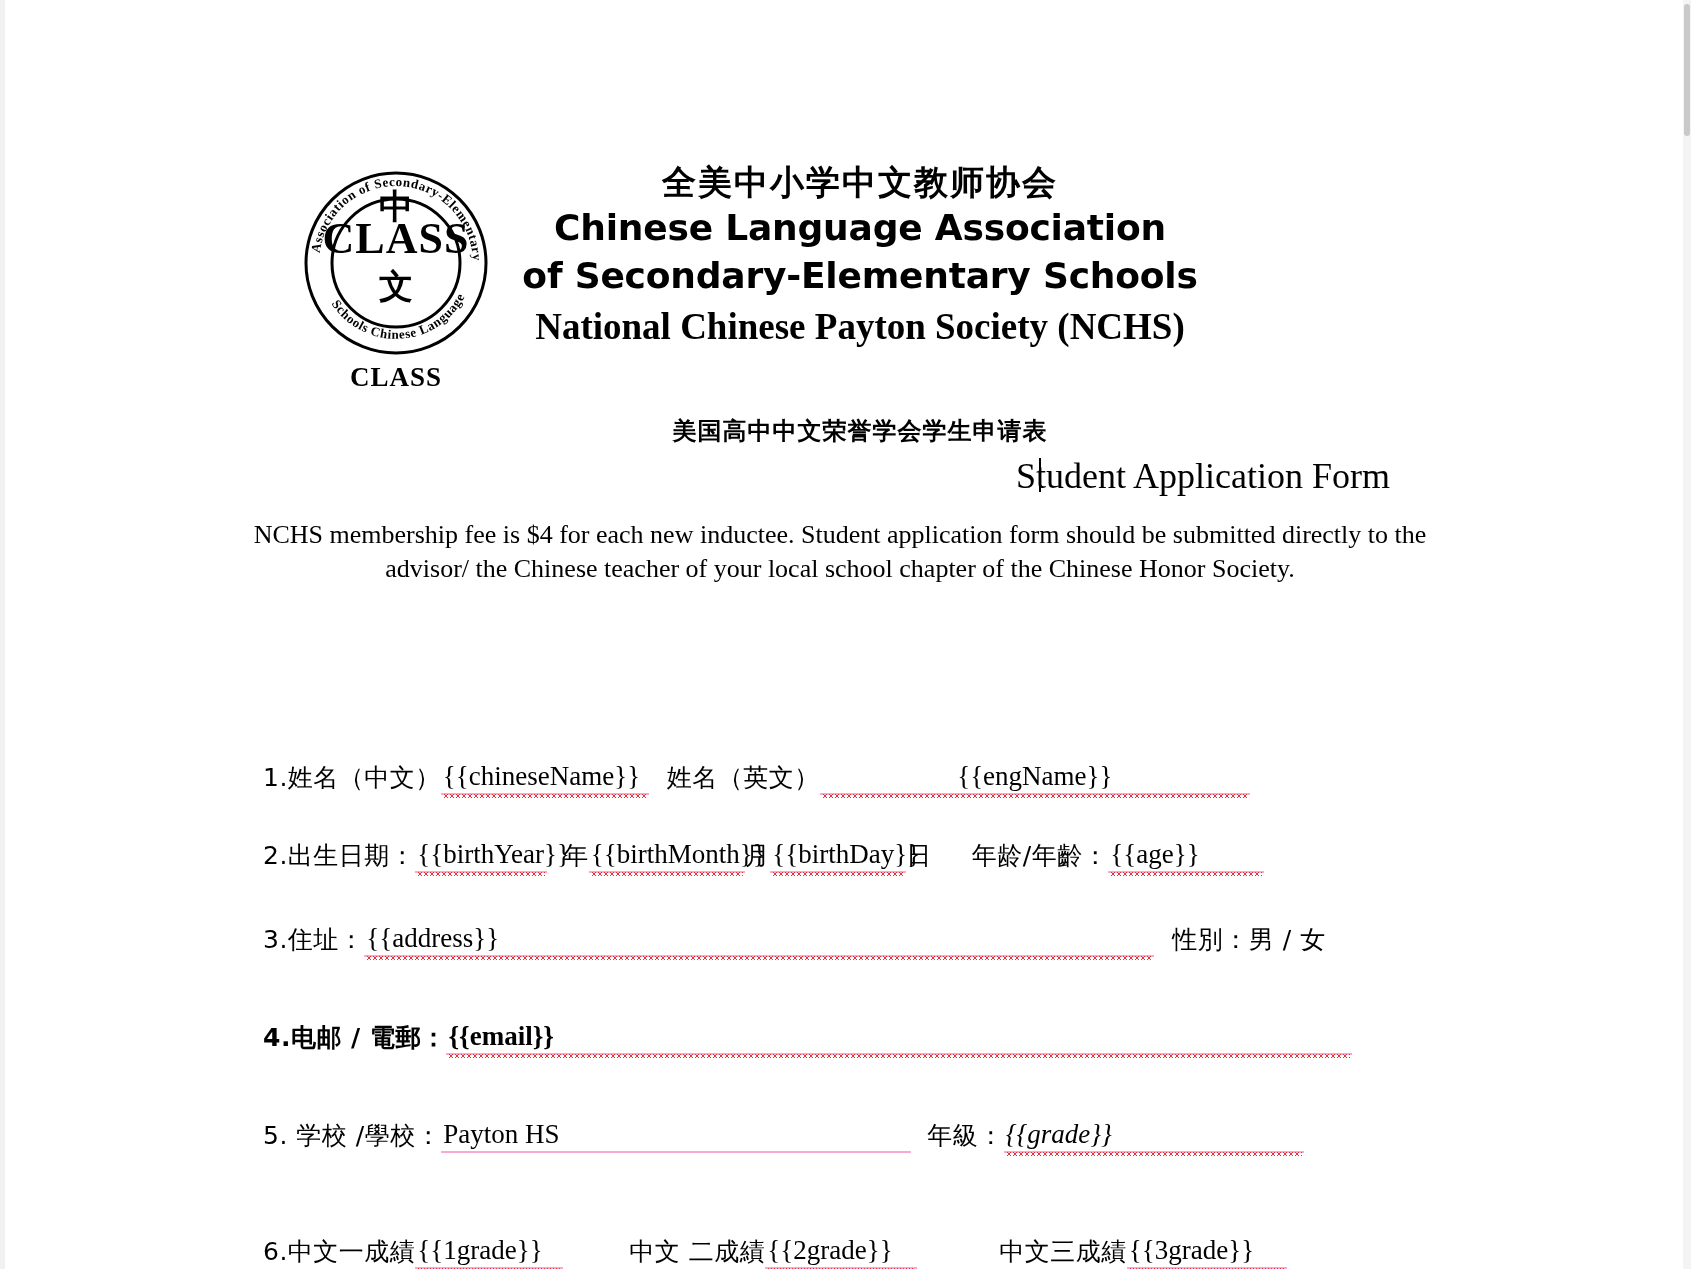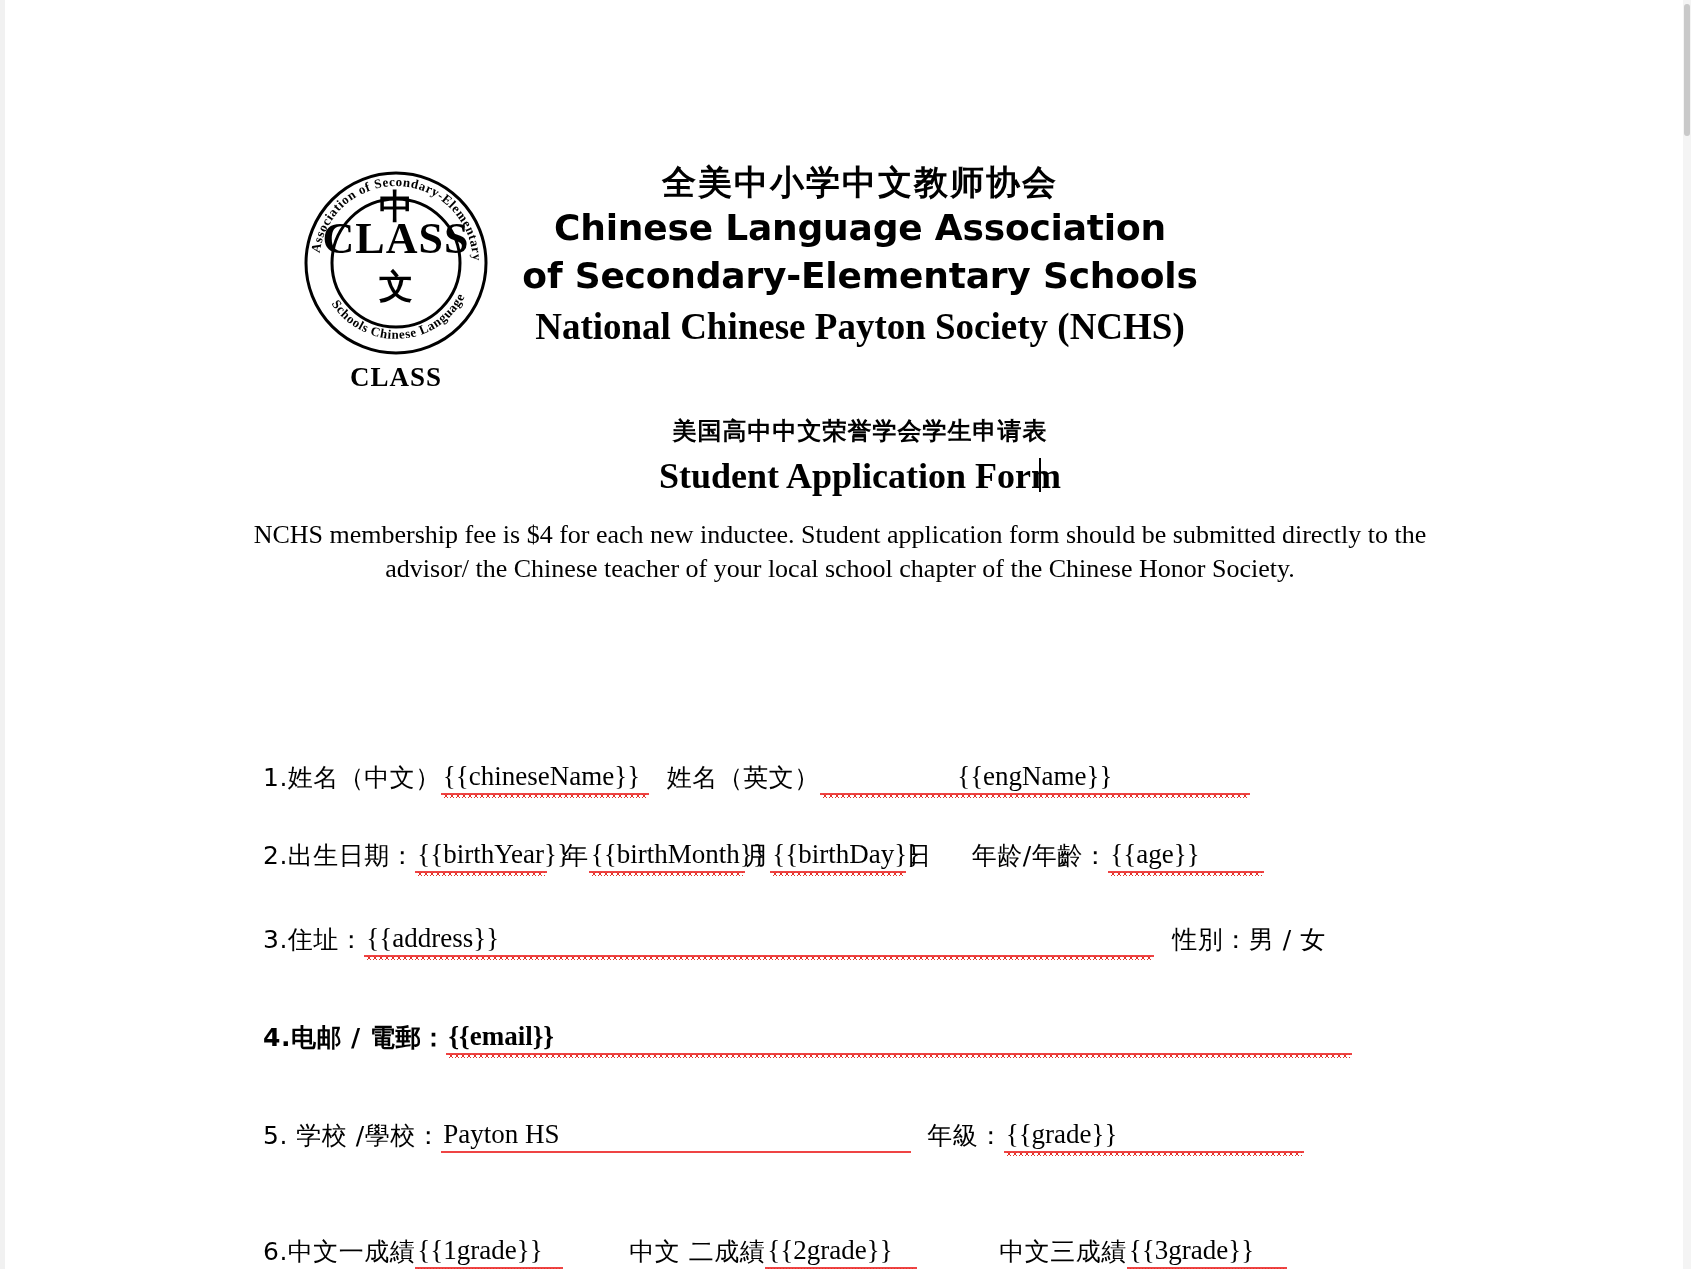--- a/index.html
+++ b/index.html
@@ -106,23 +106,24 @@
   }
   .sub-cn {
     font-family: "DejaVu Sans", sans-serif;
     font-weight: bold;
     font-size: 24px;
     line-height: 42px;
     letter-spacing: 1px;
   }
   .sub-en {
     font-family: "Liberation Serif", serif;
-    font-weight: bold;
+    font-weight: normal;
     font-size: 36px;
     line-height: 48px;
+    text-align: right;
   }
   .note {
     position: absolute;
     left: 250px; top: 358px;
     width: 1180px;
     text-align: center;
     font-family: "Liberation Serif", serif;
     font-size: 26px;
     line-height: 34px;
   }
@@ -147,21 +148,21 @@
     line-height: 34px;
     letter-spacing: 0.5px;
   }
   
   .fill {
     display: inline-block;
     vertical-align: bottom;
     font-family: "Liberation Serif", serif;
     font-size: 27px;
     line-height: 32px;
-    border-bottom: 2px solid #ef4444;
+    border-bottom: 2px solid #f9a8d4;
     text-align: left;
     padding: 0 2px 1px 2px;
     box-sizing: border-box;
   }
   
   .squig {
     position: relative;
   }
   .squig::after {
     content: "";
@@ -273,21 +274,21 @@
     <div class="row" style="margin-left:263px; height:62px; padding-top:36px;font-weight:bold;">
       <span class="lbl">4.电邮 / 電郵：</span>
       <span class="fill squig" style="width:906px;">{{email}}</span>
     </div>
 
     <div class="row" style="margin-left:263px; height:62px; padding-top:36px;">
       <span class="lbl">5. 学校 /學校：</span>
       <span class="fill" style="width:470px;">Payton HS</span>
       <span class="gap" style="width:16px;"></span>
       <span class="lbl">年級：</span>
-      <span class="fill squig" style="width:300px;">{{grade}}</span>
+      <span class="fill squig" style="width:300px;font-style:italic;">{{grade}}</span>
     </div>
 
     <div class="row" style="margin-left:263px; height:56px; padding-top:38px;">
       <span class="lbl">6.中文一成績</span>
       <span class="fill squig" style="width:148px;margin-top:16px;">{{1grade}}</span>
       <span class="gap" style="width:66px;"></span>
       <span class="lbl">中文 二成績</span>
       <span class="fill squig" style="width:152px;">{{2grade}}</span>
       <span class="gap" style="width:82px;"></span>
       <span class="lbl">中文三成績</span>

